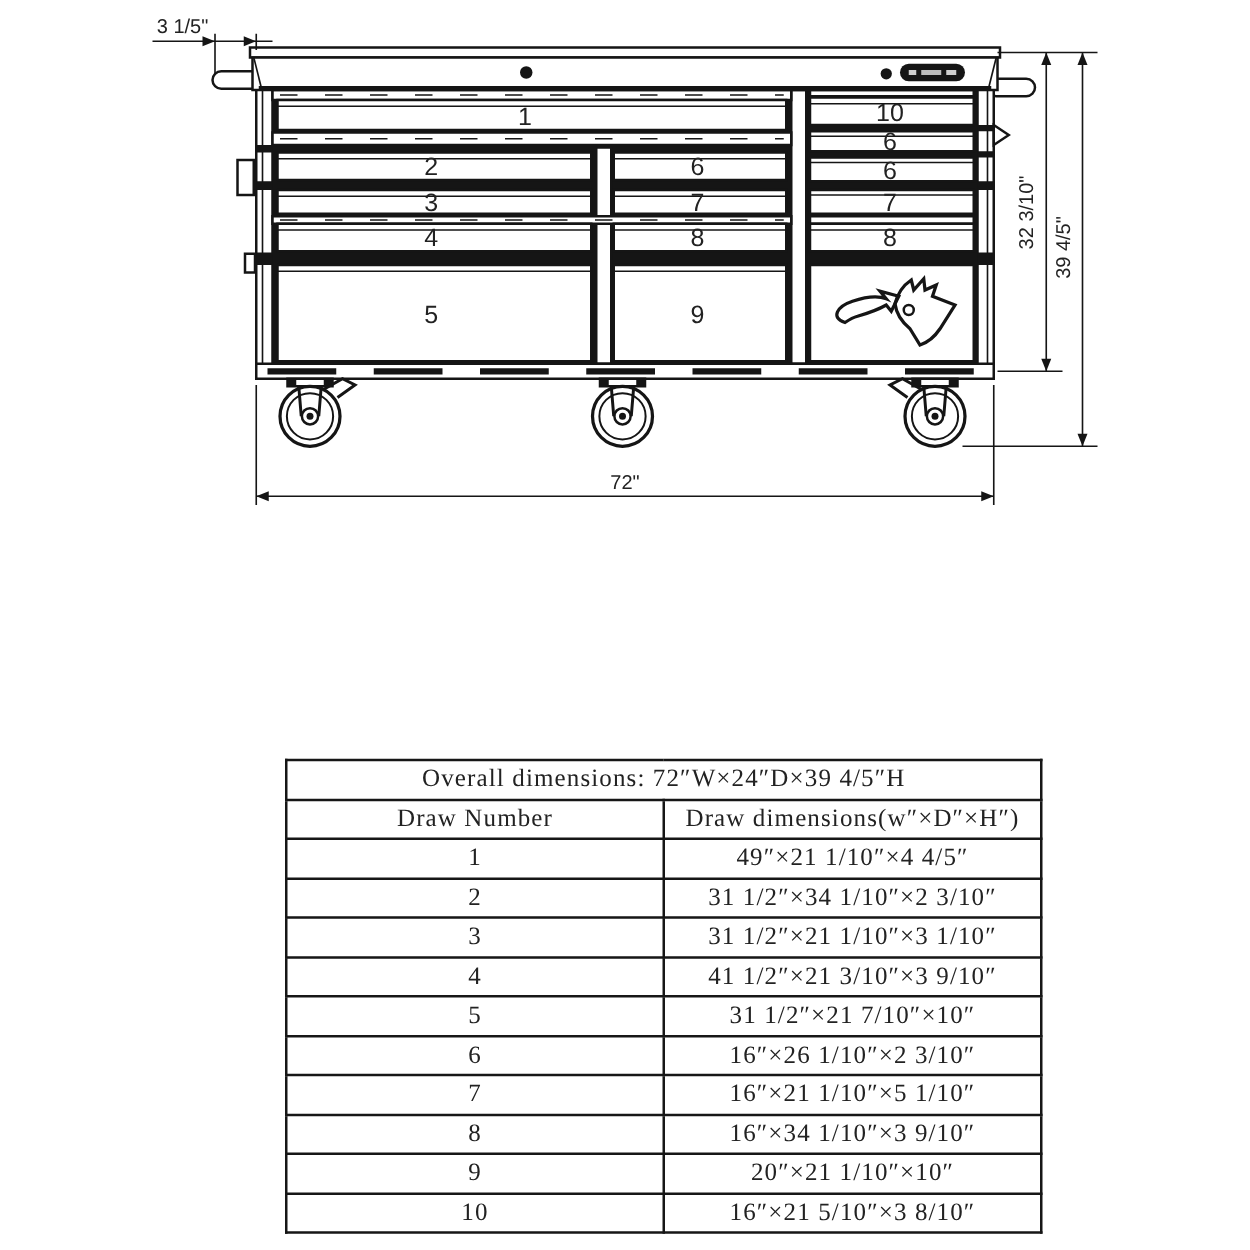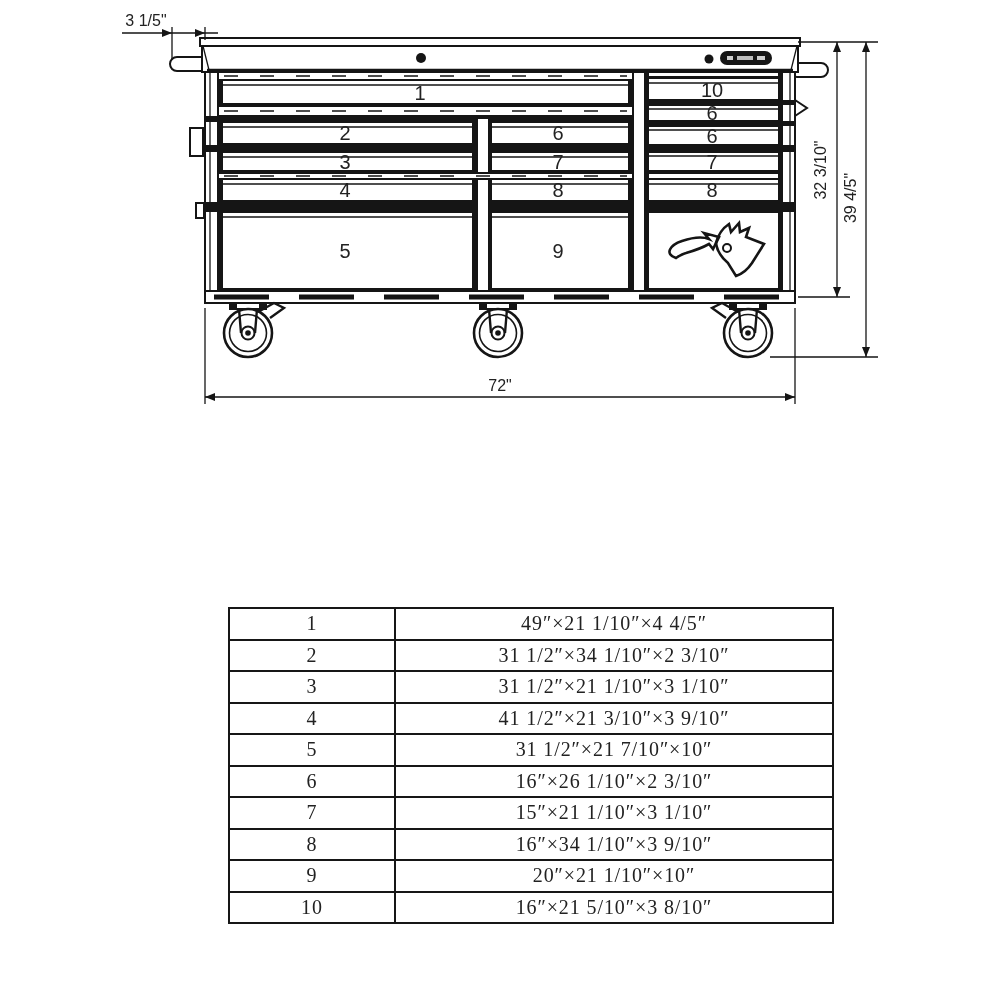--- a/index.html
+++ b/index.html
@@ -240,20 +240,27 @@
     <line x1="795" y1="308" x2="795" y2="404" class="thin"></line>
     <line x1="205" y1="397" x2="795" y2="397" class="thin"></line>
     <polygon class="arr" points="205,397 215,393 215,401"></polygon>
     <polygon class="arr" points="795,397 785,393 785,401"></polygon>
     <text class="dimtxt" x="500" y="391" text-anchor="middle">72"</text>
   </g>
 </svg>
 
 <table id="spec-table">
   <tbody>
+        <tr>
+    <td colspan="2">Overall dimensions: 72″W×24″D×39 4/5″H</td>
+  </tr>
+  <tr>
+    <td class="c1">Draw Number</td>
+    <td>Draw dimensions(w″×D″×H″)</td>
+  </tr>
   <tr>
     <td class="c1">1</td>
     <td>49″×21 1/10″×4 4/5″</td>
   </tr>
   <tr>
     <td class="c1">2</td>
     <td>31 1/2″×34 1/10″×2 3/10″</td>
   </tr>
   <tr>
     <td class="c1">3</td>
@@ -266,21 +273,21 @@
   <tr>
     <td class="c1">5</td>
     <td>31 1/2″×21 7/10″×10″</td>
   </tr>
   <tr>
     <td class="c1">6</td>
     <td>16″×26 1/10″×2 3/10″</td>
   </tr>
   <tr>
     <td class="c1">7</td>
-    <td>15″×21 1/10″×3 1/10″</td>
+    <td>16″×21 1/10″×5 1/10″</td>
   </tr>
   <tr>
     <td class="c1">8</td>
     <td>16″×34 1/10″×3 9/10″</td>
   </tr>
   <tr>
     <td class="c1">9</td>
     <td>20″×21 1/10″×10″</td>
   </tr>
   <tr>

